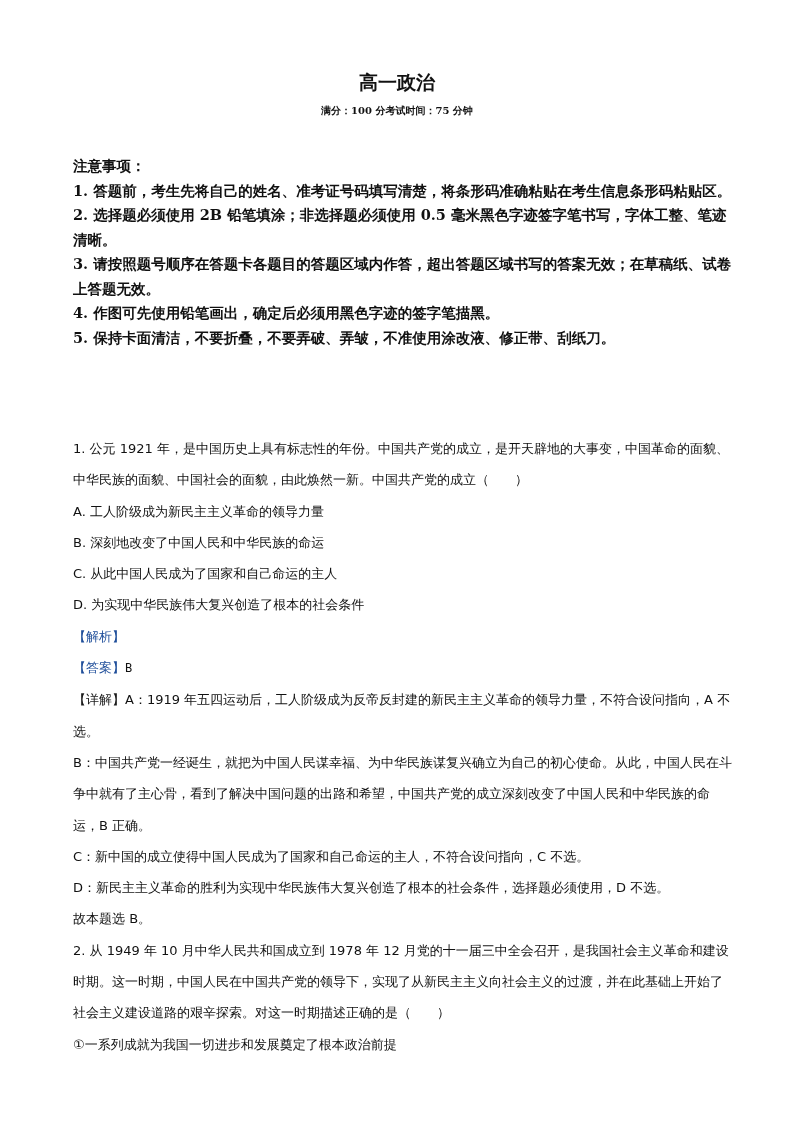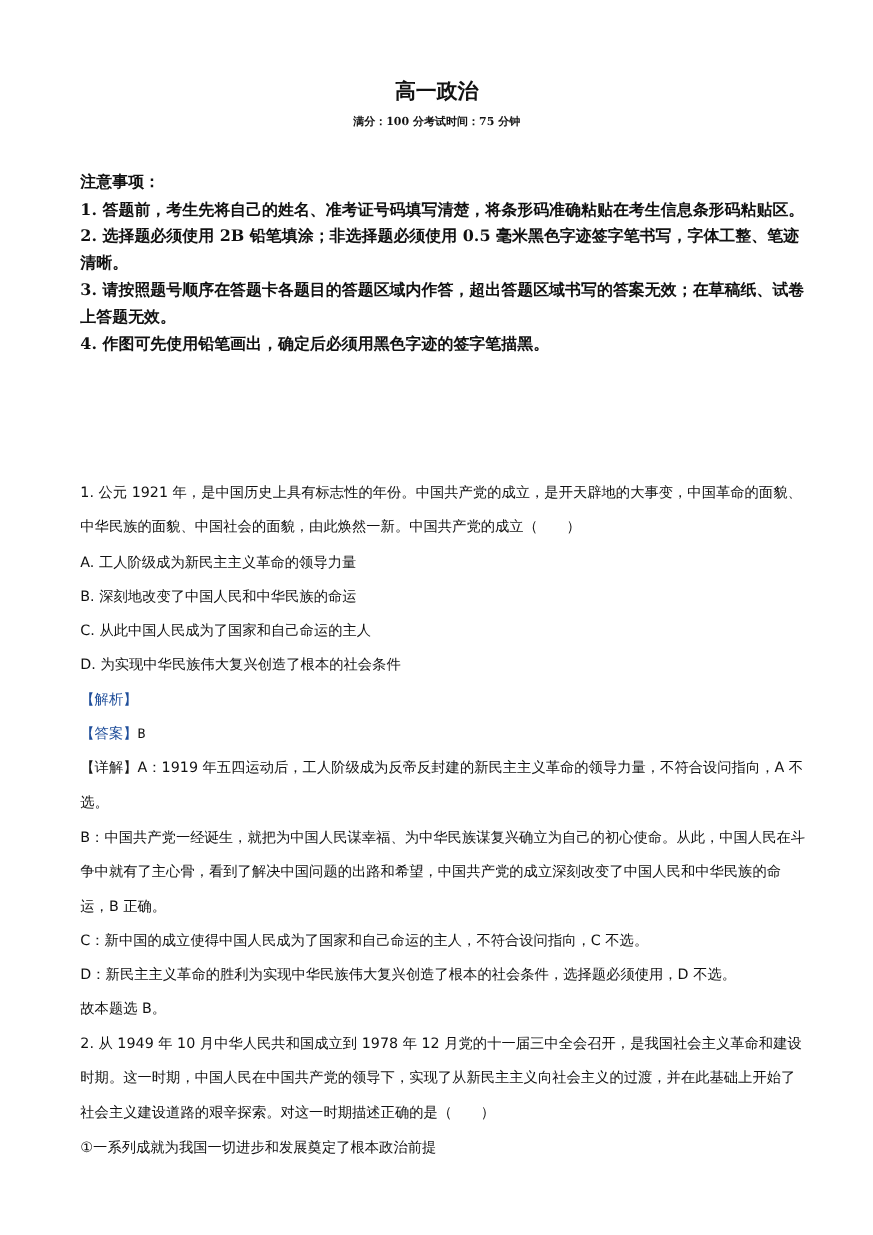--- a/index.html
+++ b/index.html
@@ -73,20 +73,21 @@
 
   <div class="title">高一政治</div>
   <div class="subtitle">满分：100 分考试时间：75 分钟</div>
 
   <div class="notice">
     <p>注意事项：</p>
     <p>1. 答题前，考生先将自己的姓名、准考证号码填写清楚，将条形码准确粘贴在考生信息条形码粘贴区。</p>
     <p>2. 选择题必须使用 2B 铅笔填涂；非选择题必须使用 0.5 毫米黑色字迹签字笔书写，字体工整、笔迹清晰。</p>
     <p>3. 请按照题号顺序在答题卡各题目的答题区域内作答，超出答题区域书写的答案无效；在草稿纸、试卷上答题无效。</p>
     <p>4. 作图可先使用铅笔画出，确定后必须用黑色字迹的签字笔描黑。</p>
+    <p>5. 保持卡面清洁，不要折叠，不要弄破、弄皱，不准使用涂改液、修正带、刮纸刀。</p>
   </div>
 
   <div class="body">
     <div>
       <p>1. 公元 1921 年，是中国历史上具有标志性的年份。中国共产党的成立，是开天辟地的大事变，中国革命的面貌、中华民族的面貌、中国社会的面貌，由此焕然一新。中国共产党的成立（　　）</p>
       <p>A. 工人阶级成为新民主主义革命的领导力量</p>
       <p>B. 深刻地改变了中国人民和中华民族的命运</p>
       <p>C. 从此中国人民成为了国家和自己命运的主人</p>
       <p>D. 为实现中华民族伟大复兴创造了根本的社会条件</p>
       <p>

